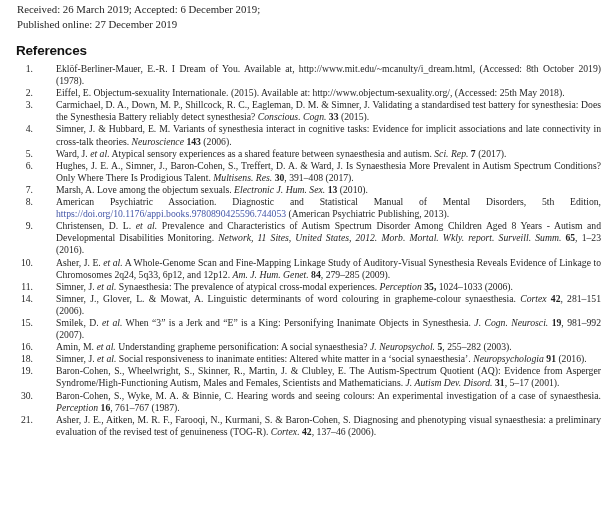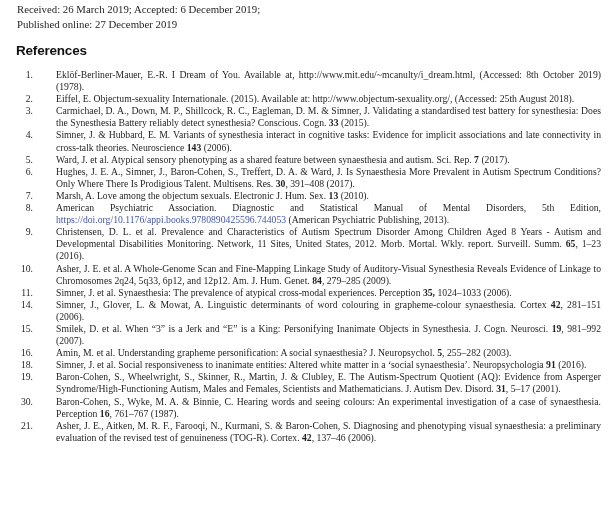--- a/index.html
+++ b/index.html
@@ -16,21 +16,21 @@
   .top-block {
     padding-top: 2px;
     margin-left: 17px;
     margin-right: 16px;
     font-size: 10.8px;
     line-height: 15px;
     color: #1f1f1f;
   }
 
   .refs-heading {
-    margin: 11px 0 11px 16px;
+    margin: 11px 0 5px 16px;
     font-family: "Liberation Sans", sans-serif;
     font-weight: 700;
     font-size: 13.5px;
     letter-spacing: -0.2px;
     color: #111111;
   }
 
   .ref-list {
     list-style: none;
     margin: 0 15px 0 17px;
@@ -45,21 +45,21 @@
     text-align: right;
     white-space: nowrap;
   }
   .ref-txt {
     flex: 1;
     margin-left: 23px;
     text-align: justify;
   }
 
   .seg-p { font-style: normal; }
-  .seg-i { }
+  .seg-i { font-style: italic; }
   .seg-b { font-weight: 700; }
   .seg-l {
     color: var(--link-color, #4356a8);
     overflow-wrap: anywhere;
     cursor: pointer;
   }
 </style>
 </head>
 <body style="--link-color: #4356a8; color: rgb(31, 31, 31);">
 
@@ -69,33 +69,33 @@
     <div>Published online: 27 December 2019</div>
   </div>
   <h2 class="refs-heading">References</h2>
   <ol class="ref-list">
       <li class="ref-item">
         <span class="ref-num">1.</span>
         <span class="ref-txt"><span class="seg-p">Eklöf-Berliner-Mauer, E.-R. I Dream of You. Available at, http://www.mit.edu/~mcanulty/i_dream.html, (Accessed: 8th October 2019) (1978).</span></span>
       </li>
       <li class="ref-item">
         <span class="ref-num">2.</span>
-        <span class="ref-txt"><span class="seg-p">Eiffel, E. Objectum-sexuality Internationale. (2015). Available at: http://www.objectum-sexuality.org/, (Accessed: 25th August 2018).</span></span>
+        <span class="ref-txt"><span class="seg-p">Eiffel, E. Objectum-sexuality Internationale. (2015). Available at: http://www.objectum-sexuality.org/, (Accessed: 25th May 2018).</span></span>
       </li>
       <li class="ref-item">
         <span class="ref-num">3.</span>
         <span class="ref-txt"><span class="seg-p">Carmichael, D. A., Down, M. P., Shillcock, R. C., Eagleman, D. M. &amp; Simner, J. Validating a standardised test battery for synesthesia: Does the Synesthesia Battery reliably detect synesthesia? </span><span class="seg-i">Conscious. Cogn.</span><span class="seg-p"> </span><span class="seg-b">33</span><span class="seg-p"> (2015).</span></span>
       </li>
       <li class="ref-item">
         <span class="ref-num">4.</span>
         <span class="ref-txt"><span class="seg-p">Simner, J. &amp; Hubbard, E. M. Variants of synesthesia interact in cognitive tasks: Evidence for implicit associations and late connectivity in cross-talk theories. </span><span class="seg-i">Neuroscience</span><span class="seg-p"> </span><span class="seg-b">143</span><span class="seg-p"> (2006).</span></span>
       </li>
       <li class="ref-item">
         <span class="ref-num">5.</span>
-        <span class="ref-txt"><span class="seg-p">Ward, J. </span><span class="seg-i">et al.</span><span class="seg-p"> Atypical sensory phenotyping as a shared feature between synaesthesia and autism. </span><span class="seg-i">Sci. Rep.</span><span class="seg-p"> </span><span class="seg-b">7</span><span class="seg-p"> (2017).</span></span>
+        <span class="ref-txt"><span class="seg-p">Ward, J. </span><span class="seg-i">et al.</span><span class="seg-p"> Atypical sensory experiences as a shared feature between synaesthesia and autism. </span><span class="seg-i">Sci. Rep.</span><span class="seg-p"> </span><span class="seg-b">7</span><span class="seg-p"> (2017).</span></span>
       </li>
       <li class="ref-item">
         <span class="ref-num">6.</span>
         <span class="ref-txt"><span class="seg-p">Hughes, J. E. A., Simner, J., Baron-Cohen, S., Treffert, D. A. &amp; Ward, J. Is Synaesthesia More Prevalent in Autism Spectrum Conditions? Only Where There Is Prodigious Talent. </span><span class="seg-i">Multisens. Res.</span><span class="seg-p"> </span><span class="seg-b">30</span><span class="seg-p">, 391–408 (2017).</span></span>
       </li>
       <li class="ref-item">
         <span class="ref-num">7.</span>
         <span class="ref-txt"><span class="seg-p">Marsh, A. Love among the objectum sexuals. </span><span class="seg-i">Electronic J. Hum. Sex.</span><span class="seg-p"> </span><span class="seg-b">13</span><span class="seg-p"> (2010).</span></span>
       </li>
       <li class="ref-item">

